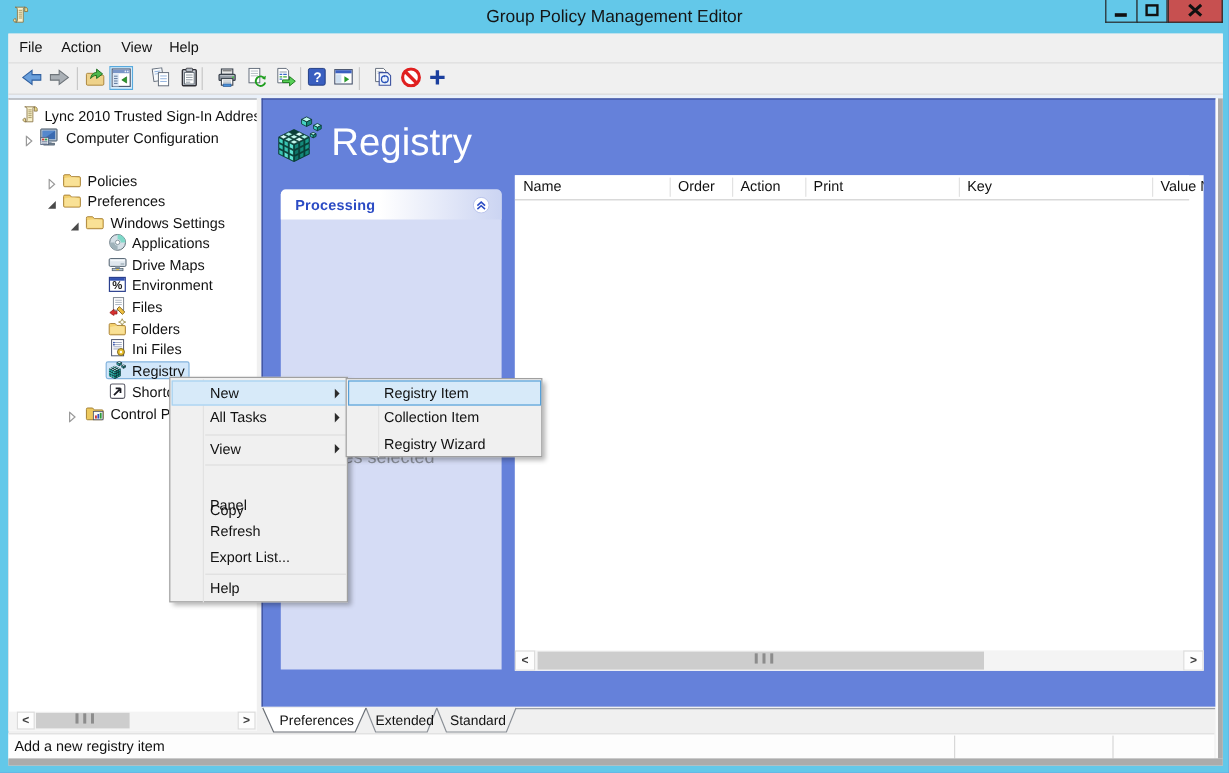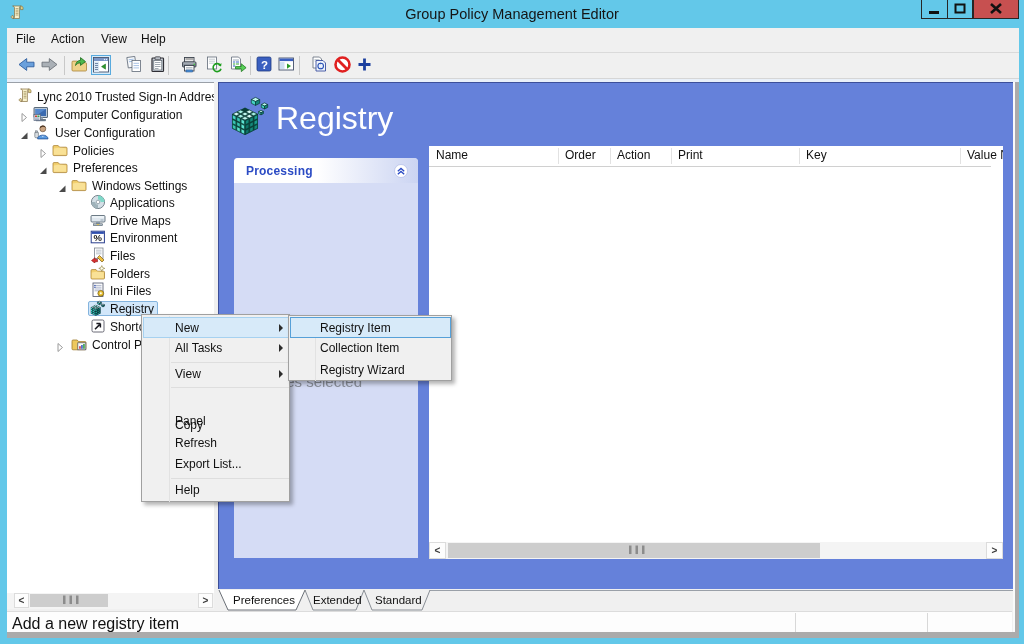--- a/index.html
+++ b/index.html
@@ -27,21 +27,21 @@
   #procpanel{left:15px;top:75px;width:184px;height:400px;background:#d5dcf5;border-radius:4px 4px 0 0;}
   #prochead{left:0;top:0;width:184px;height:25px;border-radius:4px 4px 0 0;
       background:linear-gradient(90deg,#ffffff 0%,#ffffff 45%,#cbd4f2 100%);}
   #proctext{left:12px;top:0;line-height:26px;font-size:12px;font-weight:bold;color:#2b4bc4;letter-spacing:0.2px;}
   #list{left:210px;top:63px;width:574px;height:413px;background:#ffffff;font-size:12px;color:#111;overflow:hidden;}
   #lhead{left:0;top:0;width:562px;height:20px;background:#ffffff;border-bottom:1px solid #d0d0d0;}
   .hcol{position:absolute;top:0;line-height:19px;padding-left:7px;white-space:nowrap;}
   .hsep{position:absolute;top:2px;width:1px;height:16px;background:#e2e2e2;}
   #tabbar{left:211px;top:561px;width:795px;height:22px;background:#f0f0f0;font-size:11px;color:#111;overflow:hidden;}
   #status{left:0;top:583px;width:1005px;height:21px;background:#fdfdfd;border-top:1px solid #dcdcdc;
-      font-size:16px;color:#111;}
+      font-size:12px;color:#111;}
   #graystrip{left:0;top:604px;width:1012px;height:6px;background:#ababab;}
   #rightbevel{left:1008px;top:54px;width:4px;height:550px;background:#ababab;}
   #rightwhite{left:1006px;top:54px;width:2px;height:550px;background:#fafafa;}
   .sbtn{position:absolute;box-sizing:border-box;background:#fdfdfd;border:1px solid #dcdcdc;
      color:#3c3c3c;text-align:center;font-size:10px;font-weight:bold;}
   .sthumb{position:absolute;background:#cdcdcd;}
   .grip{position:absolute;color:#8c8c8c;font-size:7px;letter-spacing:1.5px;}
   .menu{position:absolute;background:#f0f0f0;border:1px solid #a0a0a0;
      box-shadow:3px 3px 4px rgba(0,0,0,0.3);font-size:12px;color:#111;box-sizing:border-box;}
   .mrow{position:absolute;left:1px;height:21px;line-height:21px;white-space:nowrap;}
@@ -191,34 +191,20 @@
             <path d="M2.5 3 l10.5 0 -10.5 7 z" fill="#5588cc"></path>
             <rect x="6" y="11.5" width="4" height="1.8" fill="#9aaaba"></rect>
             <rect x="3.5" y="13.3" width="9" height="1.6" fill="#7a8a9a" stroke="#3a4a5c" stroke-width="0.5"></rect>
             <rect x="1" y="8.5" width="6.5" height="6" fill="#e8ecf2" stroke="#50607a" stroke-width="0.7"></rect>
             <rect x="2" y="9.5" width="2" height="1.5" fill="#d04030"></rect>
             <rect x="4.4" y="9.5" width="2" height="1.5" fill="#30a050"></rect>
             <rect x="2" y="11.6" width="4.4" height="0.8" fill="#8090a8"></rect>
             <rect x="2" y="12.9" width="4.4" height="0.8" fill="#8090a8"></rect>
           </svg></span>
         <span class="txt" style="left:48px;">Computer Configuration</span>
-      </div>
-    <div class="trow" style="left:0;top:41px;width:207px;">
-        <span class="ticn" style="left:13px;top:5px;"><svg width="9" height="9">
-            <path d="M7.5 1.5 L7.5 8 L1 8 z" fill="#4a4a4a"></path>
-          </svg></span>
-        <span class="ticn" style="left:26px;"><svg width="16" height="16">
-            <rect x="1.8" y="7.8" width="3.6" height="6" rx="1.2" fill="#d8dde2" stroke="#70787f" stroke-width="0.7"></rect>
-            <rect x="2.6" y="6.8" width="2" height="2" fill="#aab2ba" stroke="#70787f" stroke-width="0.5"></rect>
-            <circle cx="9.8" cy="4.8" r="3" fill="#c9a380" stroke="#5a4026" stroke-width="0.6"></circle>
-            <path d="M6.8 4.3 a3.05 3.05 0 0 1 6 -0.4 c-1.6 -1.8 -4 -1.6 -6 0.4 z" fill="#473221"></path>
-            <path d="M4.6 14.9 c0 -5 10.4 -5 10.4 0 z" fill="#5b9be0" stroke="#1f4f96" stroke-width="0.8"></path>
-            <path d="M8 11 c1 1.2 2.6 1.2 3.6 0 l-1.8 2.2 z" fill="#cfe2f6"></path>
-          </svg></span>
-        <span class="txt" style="left:48px;">User Configuration</span>
       </div>
     <div class="trow" style="left:0;top:59px;width:207px;">
         <span class="ticn" style="left:32px;top:5px;"><svg width="9" height="9">
             <path d="M2 0.5 L6.5 4.5 L2 8.5 z" fill="#ffffff" stroke="#9a9a9a" stroke-width="1"></path>
           </svg></span>
         <span class="ticn" style="left:45px;"><svg width="16" height="16">
             <path d="M1 5 V12.6 a1 1 0 0 0 1 1 h12 a1 1 0 0 0 1 -1 V6.2 a1 1 0 0 0 -1 -1 H7.6 L6.2 3.6 H2 a1 1 0 0 0 -1 1 z" fill="#f3d06e" stroke="#a98338" stroke-width="0.8"></path>
             <path d="M1.8 6.4 c4 -1 9 -1 12.4 0 V12.8 H1.8 z" fill="#f9e196"></path>
           </svg></span>
         <span class="txt" style="left:66px;">Policies</span>

